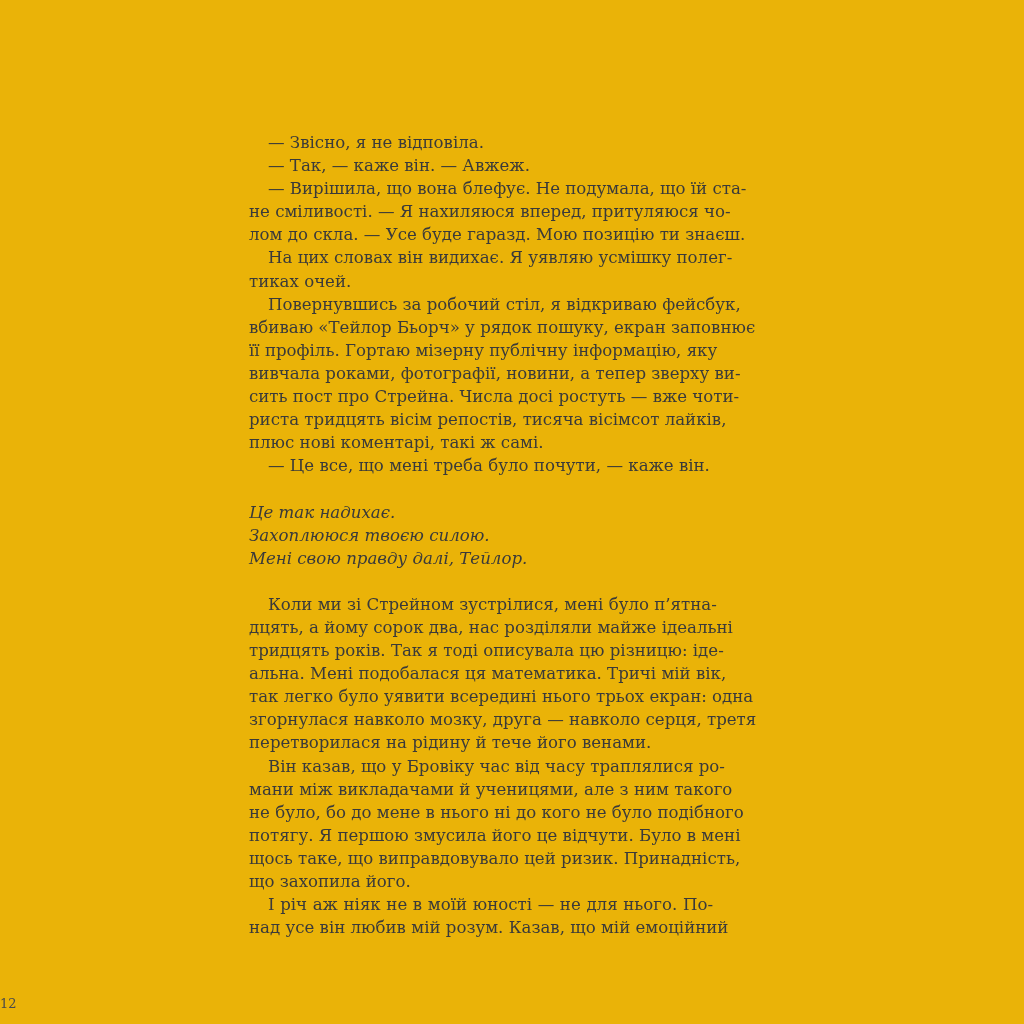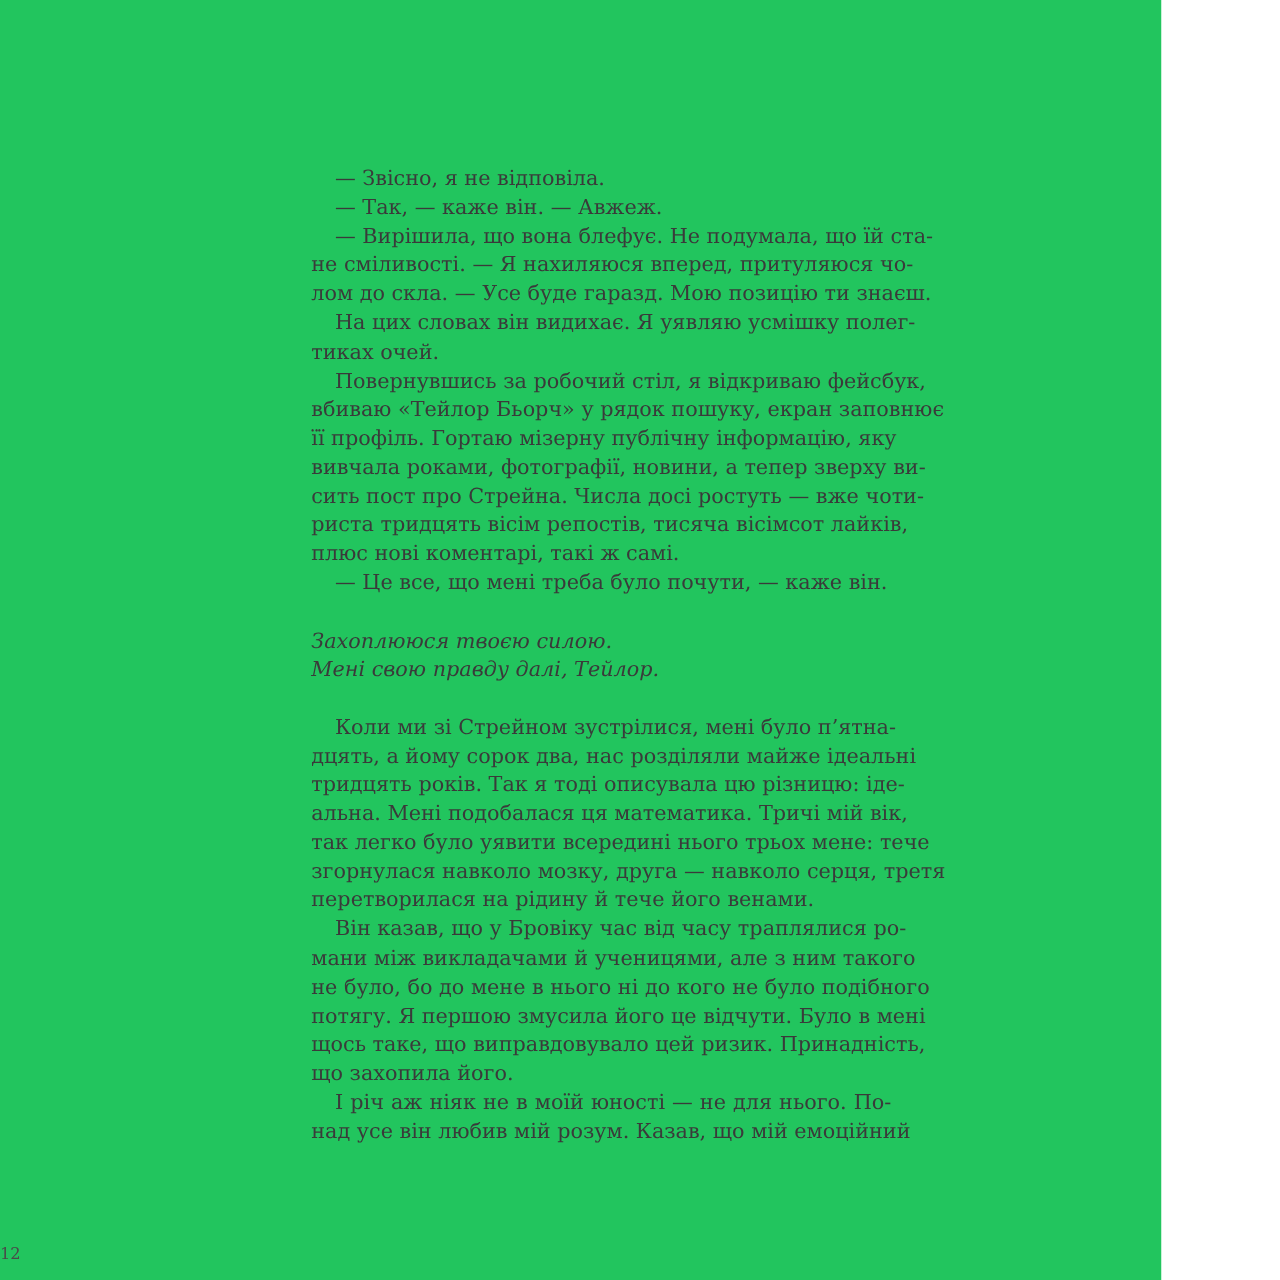--- a/index.html
+++ b/index.html
@@ -9,23 +9,23 @@
     }
     body {
       width: 1024px;
       height: 1024px;
       position: relative;
       overflow: hidden;
     }
     .page {
       position: absolute;
       left: 0; top: 0;
-      width: 929px;
+      width: 1024px;
       height: 1024px;
-      background: #22c55e;
+      background: #eab308;
     }
     .text-block {
       position: absolute;
       left: 249px;
       top: 131px;
       width: 464px;
       font-family: "DejaVu Serif", "Liberation Serif", serif;
       font-size: 16.6px;
       line-height: 23.1px;
       color: #3a3a3a;
@@ -98,30 +98,31 @@
       <span class="line">сить пост про Стрейна. Числа досі ростуть — вже чоти-</span>
       <span class="line">риста тридцять вісім репостів, тисяча вісімсот лайків,</span>
       <span class="line last">плюс нові коментарі, такі ж самі.</span>
     </div>
 
     <div>
       <span class="line indent last">— Це все, що мені треба було почути, — каже він.</span>
     </div>
 
     <div class="stanza">
+      <span class="vline">Це так надихає.</span>
       <span class="vline">Захоплююся твоєю силою.</span>
       <span class="vline">Мені свою правду далі, Тейлор.</span>
     </div>
 
     <div>
       <span class="line indent">Коли ми зі Стрейном зустрілися, мені було п’ятна-</span>
       <span class="line">дцять, а йому сорок два, нас розділяли майже ідеальні</span>
       <span class="line">тридцять років. Так я тоді описувала цю різницю: іде-</span>
       <span class="line">альна. Мені подобалася ця математика. Тричі мій вік,</span>
-      <span class="line">так легко було уявити всередині нього трьох мене: тече</span>
+      <span class="line">так легко було уявити всередині нього трьох екран: одна</span>
       <span class="line">згорнулася навколо мозку, друга — навколо серця, третя</span>
       <span class="line last">перетворилася на рідину й тече його венами.</span>
     </div>
 
     <div>
       <span class="line indent">Він казав, що у Бровіку час від часу траплялися ро-</span>
       <span class="line">мани між викладачами й ученицями, але з ним такого</span>
       <span class="line">не було, бо до мене в нього ні до кого не було подібного</span>
       <span class="line">потягу. Я першою змусила його це відчути. Було в мені</span>
       <span class="line">щось таке, що виправдовувало цей ризик. Принадність,</span>

